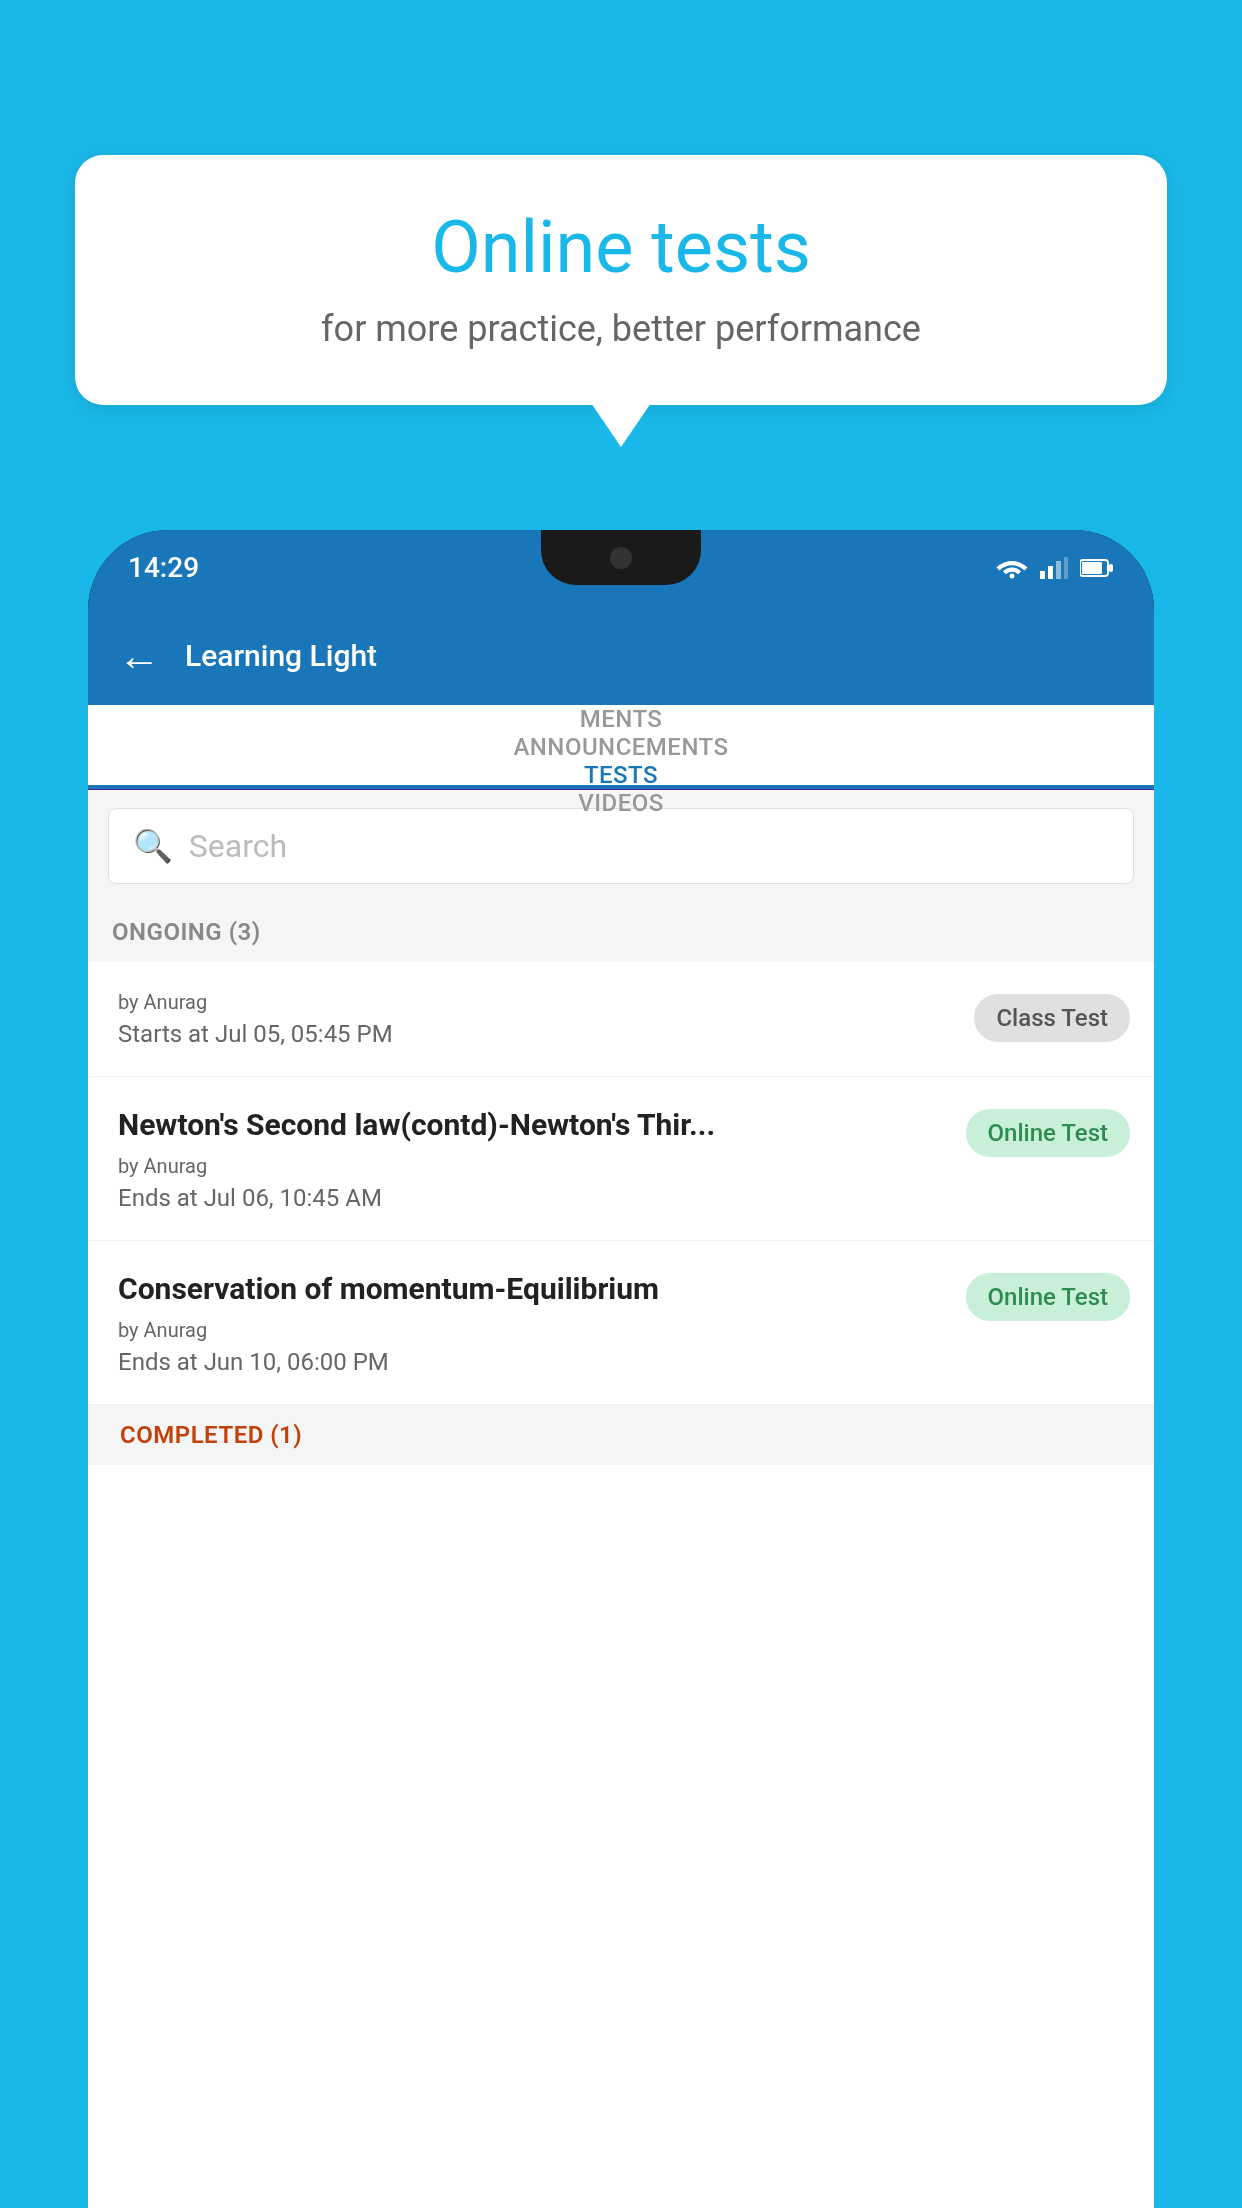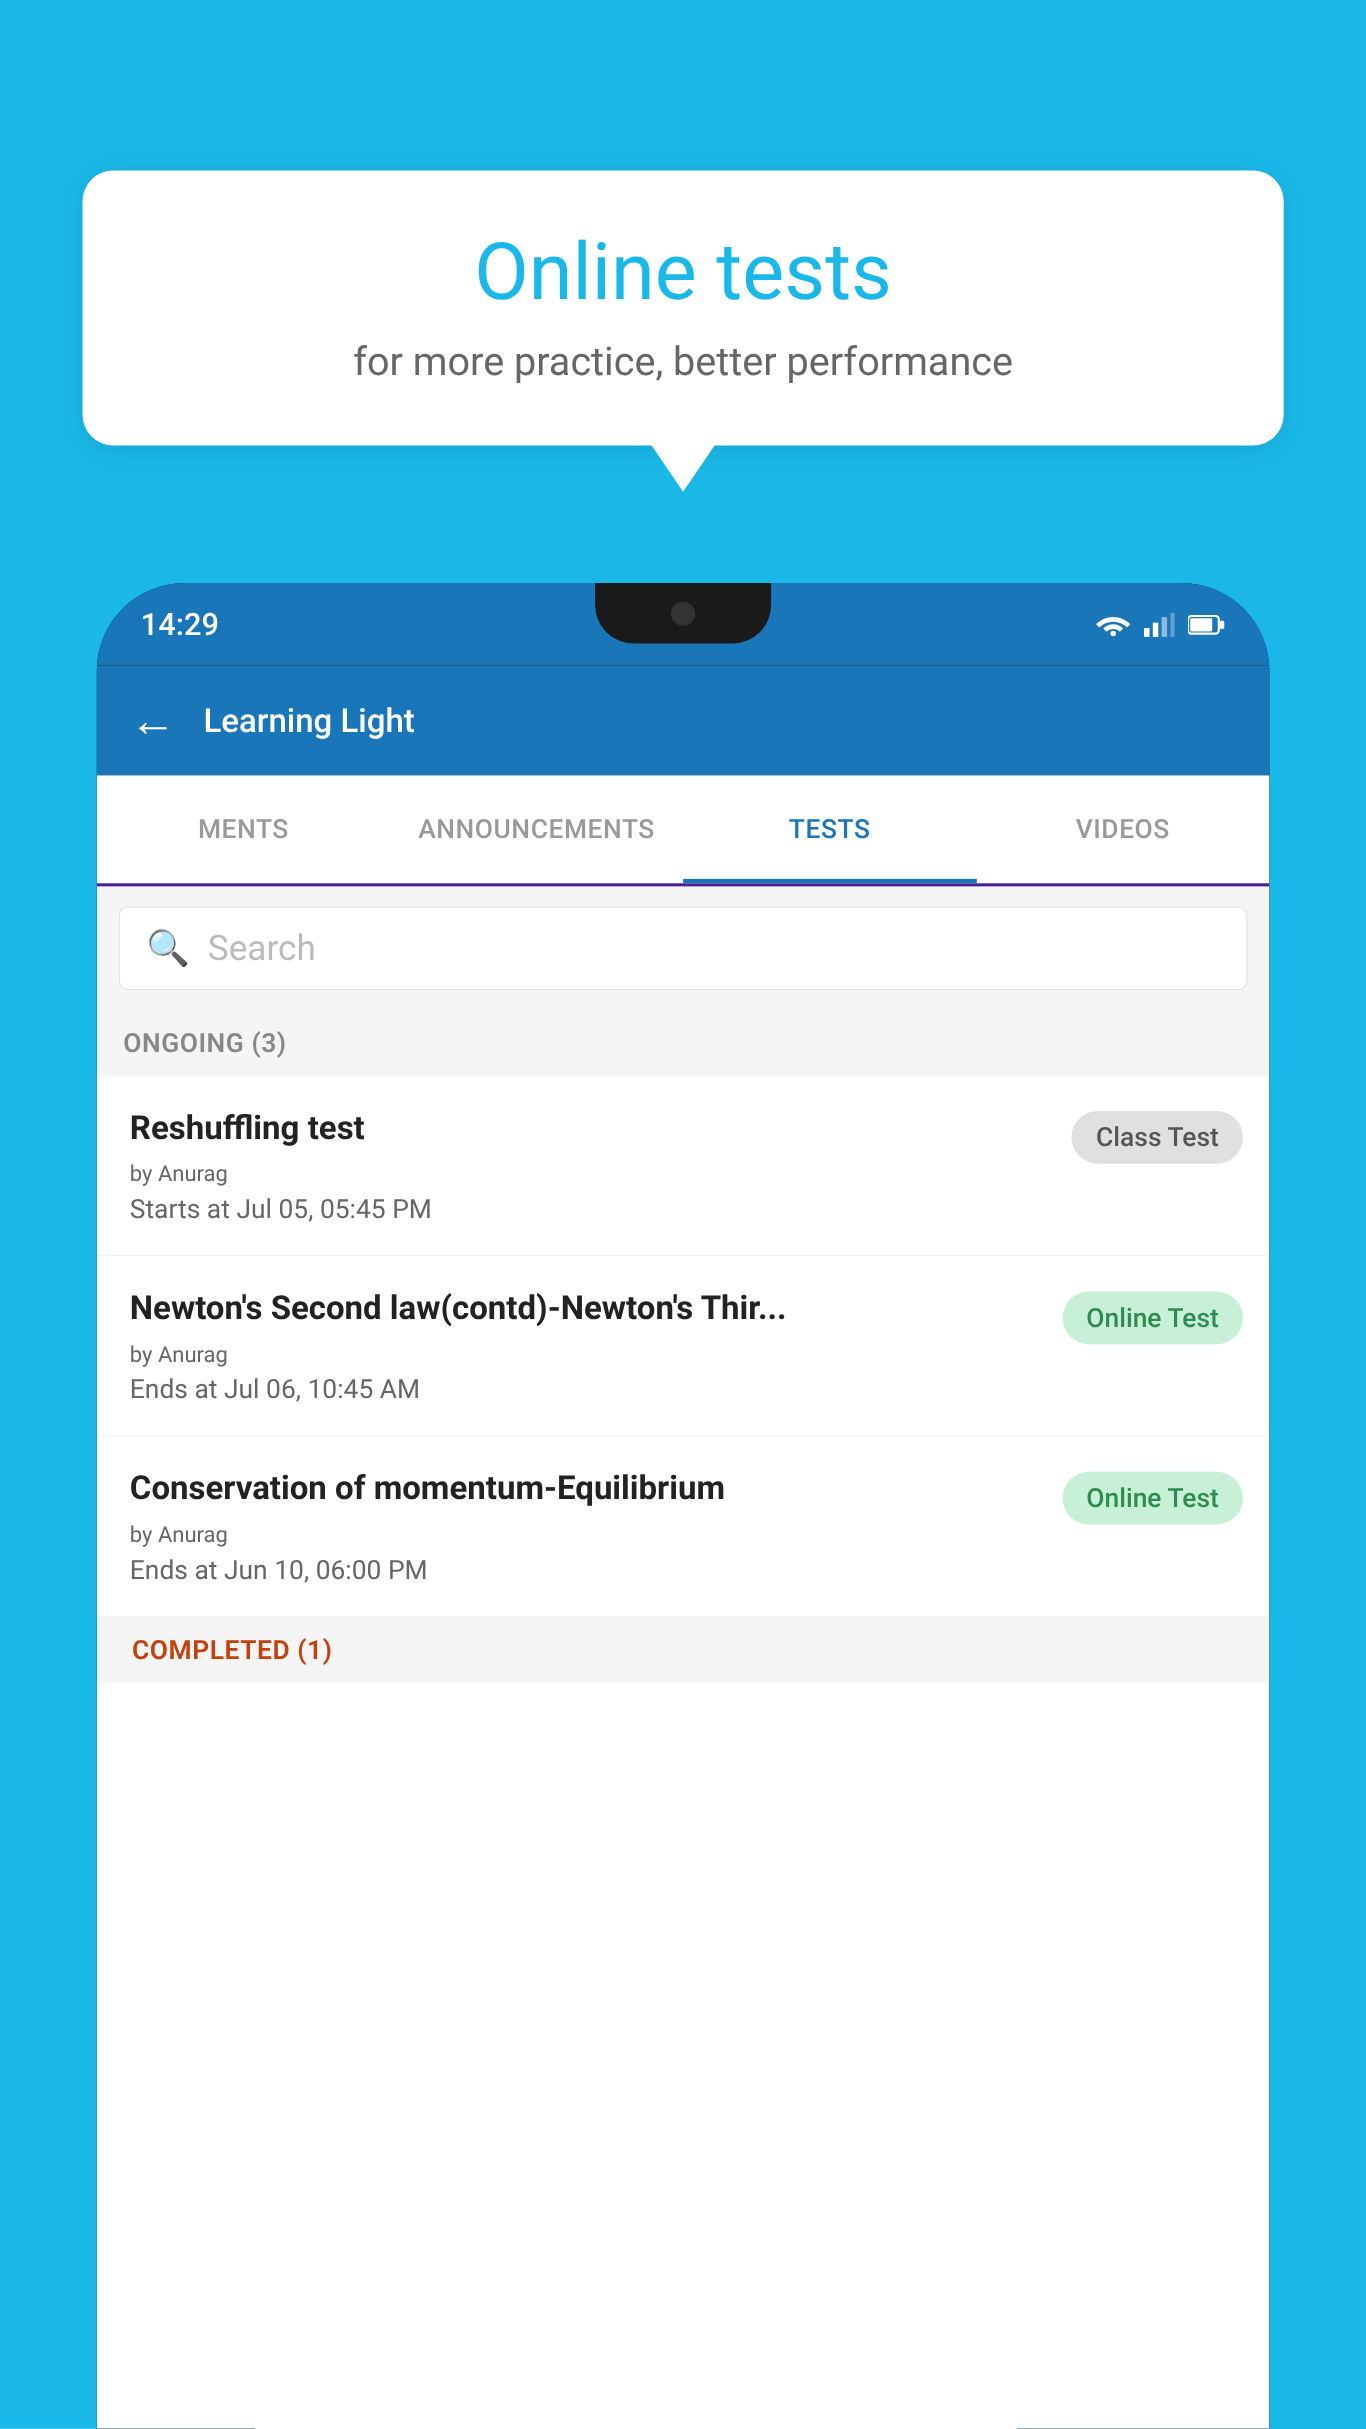--- a/index.html
+++ b/index.html
@@ -127,22 +127,23 @@
     .app-title {
       color: white;
       font-size: 30px;
       font-weight: 500;
     }
 
     
     .tabs {
       background: white;
       display: flex;
-      border-bottom: 3px solid #4c1d95;
-      height: 101px;
+      border-bottom: 5px solid #4c1d95;
+      height: 85px;
+      flex-direction: column;
     }
 
     .tab {
       flex: 1;
       display: flex;
       align-items: center;
       justify-content: center;
       font-size: 24px;
       font-weight: 500;
       color: #999;
@@ -335,21 +336,20 @@
       <div class="search-bar">
         <span class="search-icon">🔍</span>
         <span class="search-text">Search</span>
       </div>
     </div>
 
     <div class="section-label">ONGOING (3)</div>
 
     <div class="test-item">
       <div class="test-info">
-        <div class="test-name">Reshuffling test</div>
         <div class="test-by">by Anurag</div>
         <div class="test-time">Starts at  Jul 05, 05:45 PM</div>
       </div>
       <div class="badge badge-class">Class Test</div>
     </div>
 
     <div class="test-item">
       <div class="test-info">
         <div class="test-name">Newton's Second law(contd)-Newton's Thir...</div>
         <div class="test-by">by Anurag</div>

